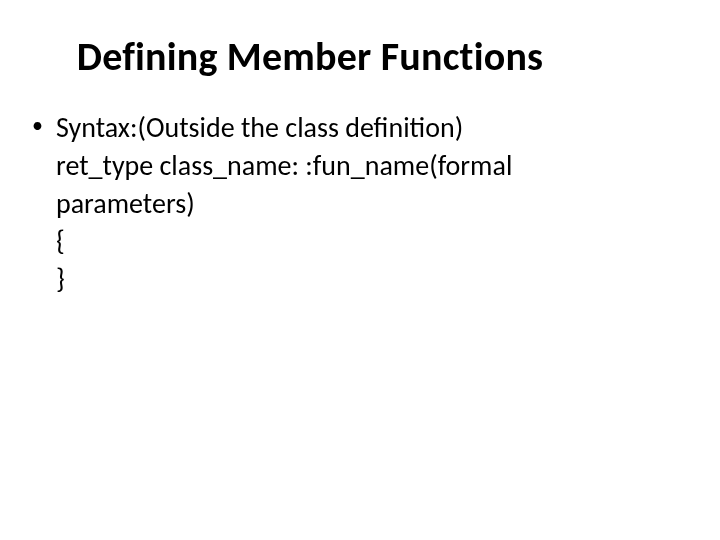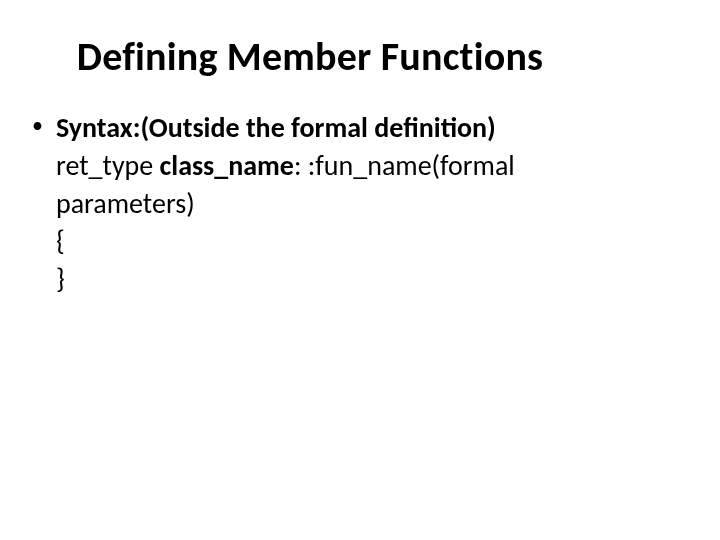--- a/index.html
+++ b/index.html
@@ -37,38 +37,38 @@
     flex: 0 0 24px;
     font-size: 22px;
     line-height: 1.55;
     text-align: left;
     padding-left: 0;
     margin-left: -24px;
   }
   .indent {
     padding-left: 0px;
   }
-  .bold { font-weight: 700; margin-top: 47px; }
+  .bold { font-weight: 400; margin-top: 47px; }
   .sm  { font-size: 28px; }
 </style>
 </head>
 <body>
 
 <div class="slide">
 
   <div class="title">Defining Member Functions</div>
 
   <div class="body">
 
     <div class="bullet-row">
       <div class="bullet-dot">•</div>
       <div>
 
         <div>
-          <span class="bold">Syntax:</span><span class="bold">(Outside the formal definition)</span>
+          <span class="bold">Syntax:</span><span class="bold">(Outside the class definition)</span>
         </div>
 
         <div class="indent">
           <span>ret_type </span><span class="bold">class_name</span><span>: :fun_name(</span><span class="sm">formal parameters</span><span>)</span>
         </div>
 
         <div class="indent">{</div>
 
 
         <div class="indent">}</div>

